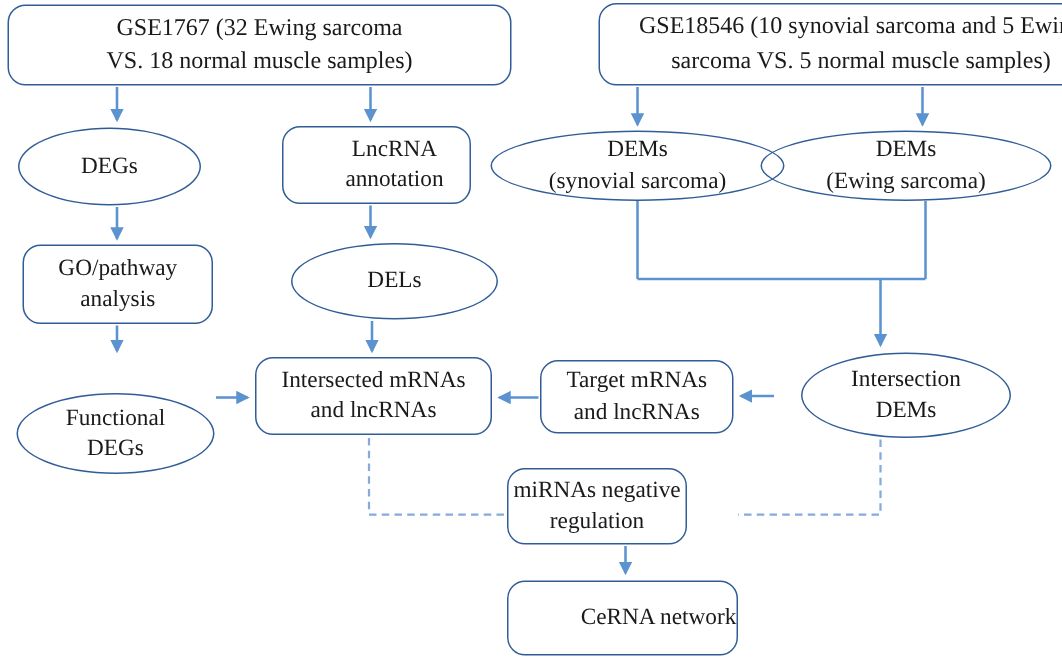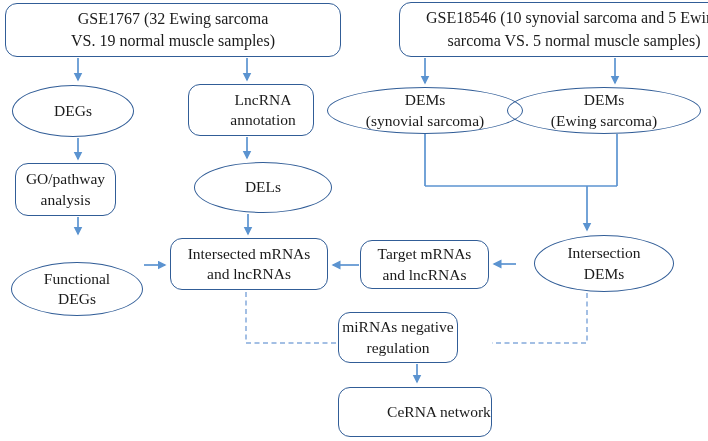--- a/index.html
+++ b/index.html
@@ -64,21 +64,21 @@
       <path d="M417,364 V382" marker-end="url(#arw)"></path>
     </g>
     <g stroke="#85abdc" stroke-width="1.5" fill="none" stroke-dasharray="5 3.5">
       <path d="M246,292 V343 H336"></path>
       <path d="M587,293 V343 H492"></path>
     </g>
   </svg>
 
   <div class="node rect big" style="left:5px; top:3px; width:336px; height:54px;">
     <span>GSE1767 (32 Ewing sarcoma
-VS. 19 normal muscle samples)</span>
+VS. 18 normal muscle samples)</span>
   </div>
 
   <div class="node rect big" style="left:355px; top:2px; width:350px; height:55px;margin-left:44px;">
     <span>GSE18546 (10 synovial sarcoma and 5 Ewing
 sarcoma VS. 5 normal muscle samples)</span>
   </div>
 
   <div class="node ellipse" style="left:12px; top:85px; width:122px; height:52px;">
     <span>DEGs</span>
   </div>
@@ -91,21 +91,21 @@
   <div class="node ellipse" style="left:327px; top:87px; width:196px; height:47px;">
     <span>DEMs
 (synovial sarcoma)</span>
   </div>
 
   <div class="node ellipse" style="left:507px; top:87px; width:194px; height:47px;">
     <span>DEMs
 (Ewing sarcoma)</span>
   </div>
 
-  <div class="node rect" style="left:15px; top:163px; width:101px; height:53px;border-radius:13px;">
+  <div class="node rect" style="left:15px; top:163px; width:127px; height:53px;">
     <span>GO/pathway
 analysis</span>
   </div>
 
   <div class="node ellipse" style="left:194px; top:162px; width:138px; height:51px;text-align:center;">
     <span>DELs</span>
   </div>
 
   <div class="node ellipse" style="left:11px; top:238px; width:132px; height:54px;margin-top:24px;">
     <span>Functional

